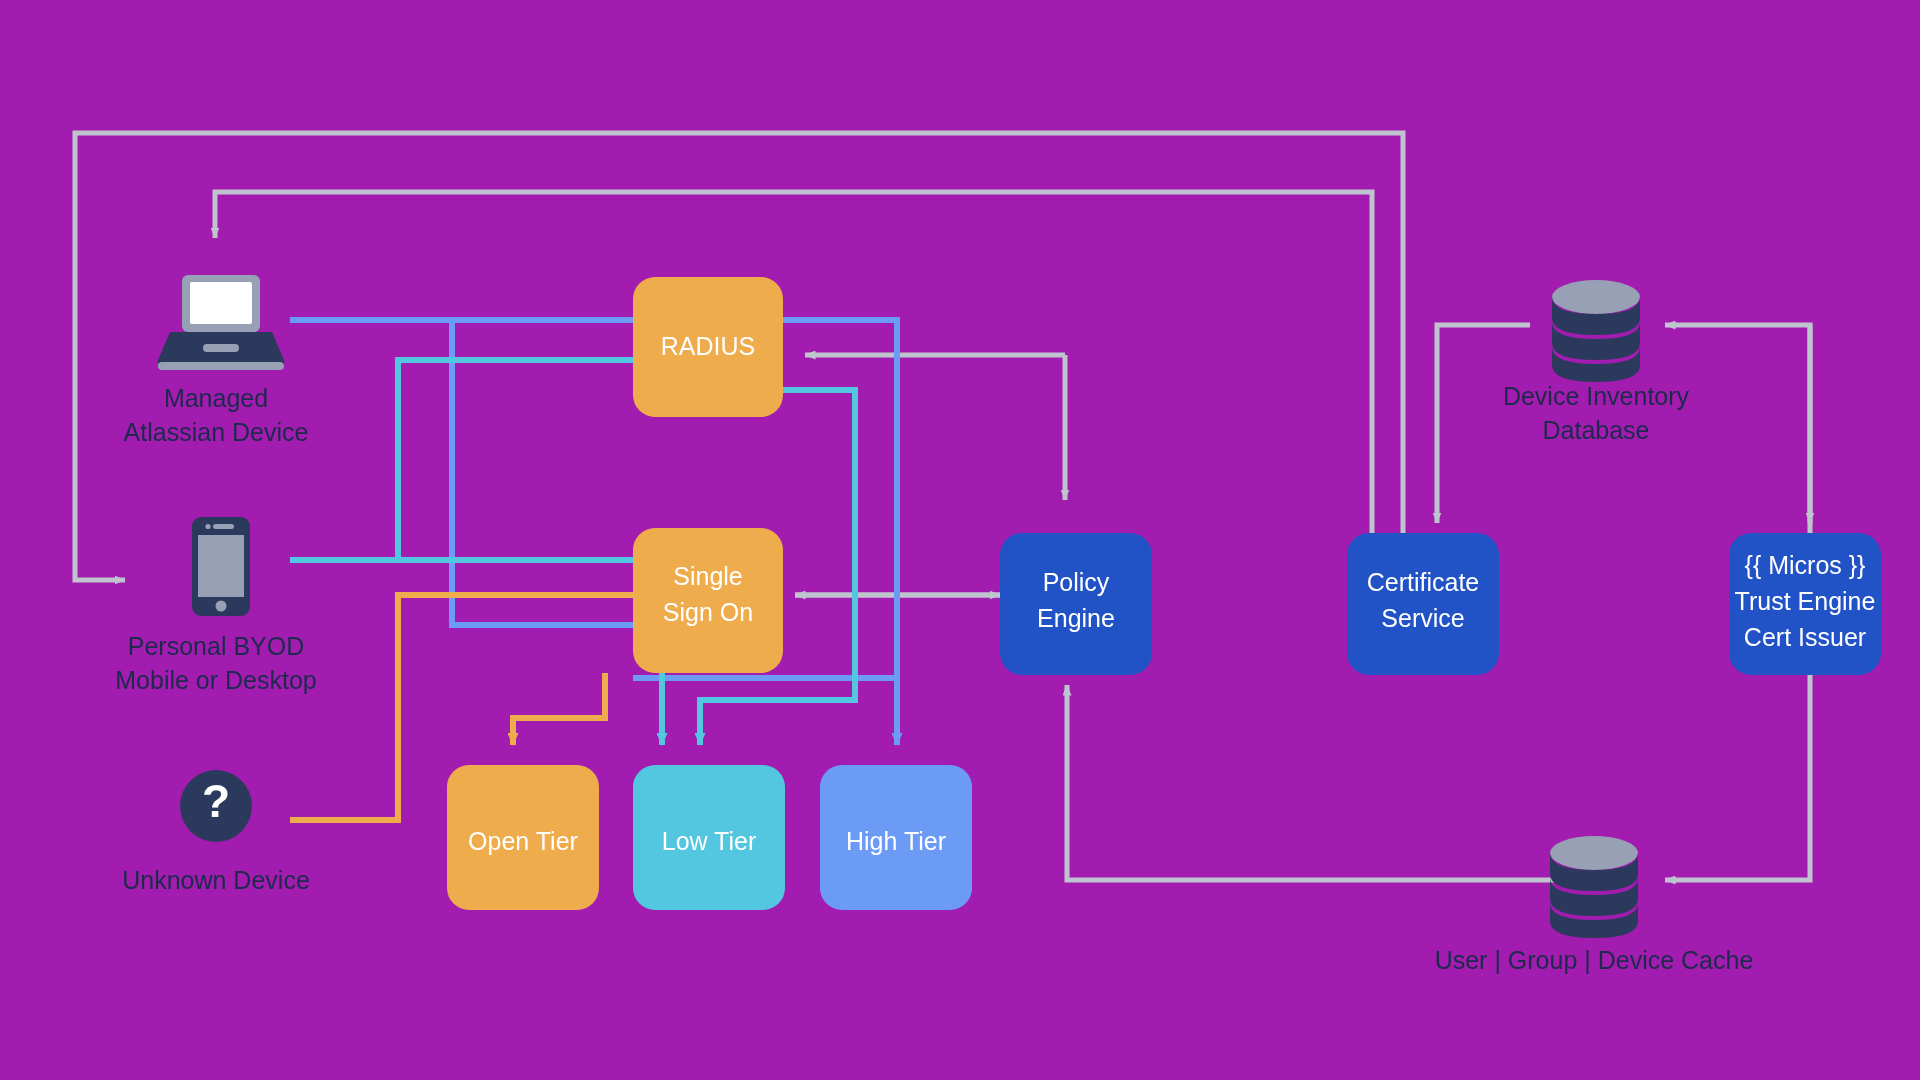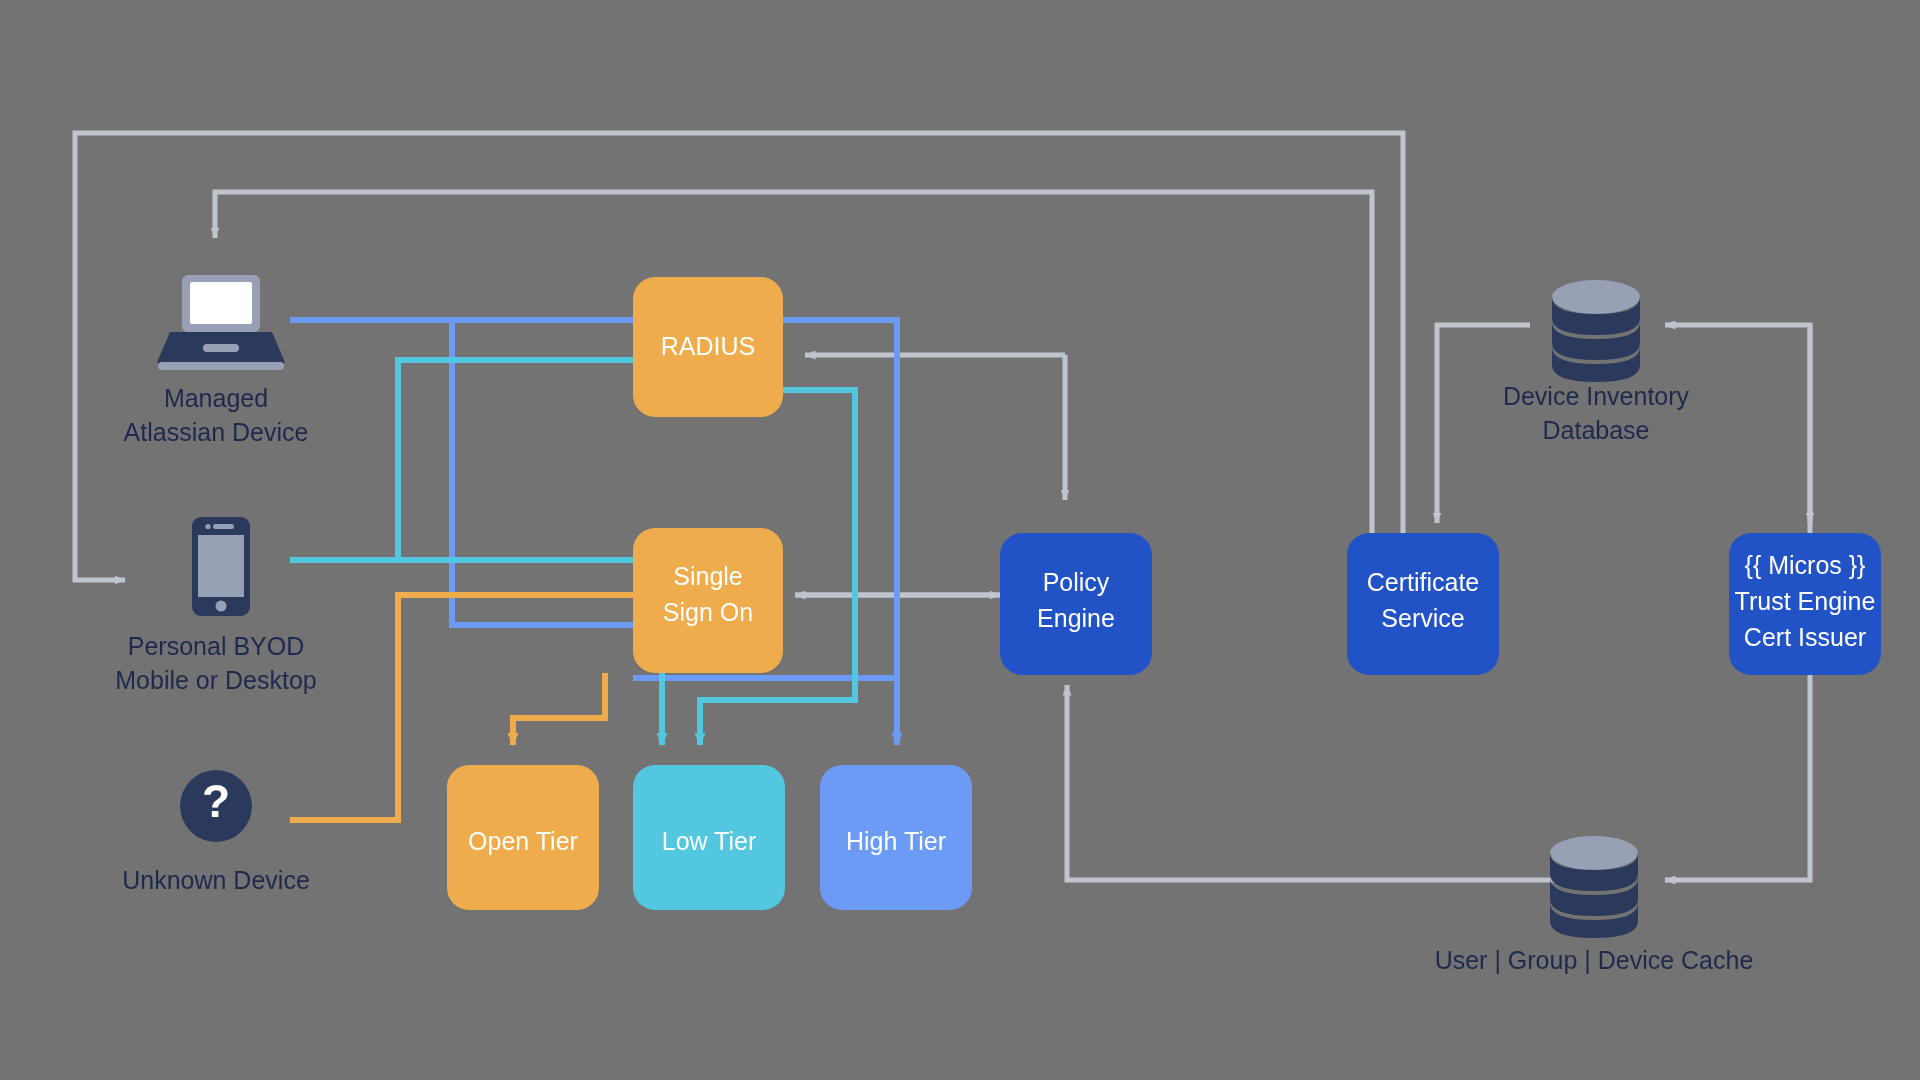--- a/index.html
+++ b/index.html
@@ -10,21 +10,21 @@
   body {
     width: 1920px;
     height: 1080px;
     font-family: "Liberation Sans", sans-serif;
     overflow: hidden;
   }
   #diagram-root {
     position: relative;
     width: 1920px;
     height: 1080px;
-    background: #737373;
+    background: #a21caf;
   }
   svg.canvas {
     position: absolute;
     top: 0;
     left: 0;
     width: 1920px;
     height: 1080px;
   }
   .node-label {
     font-family: "Liberation Sans", sans-serif;

